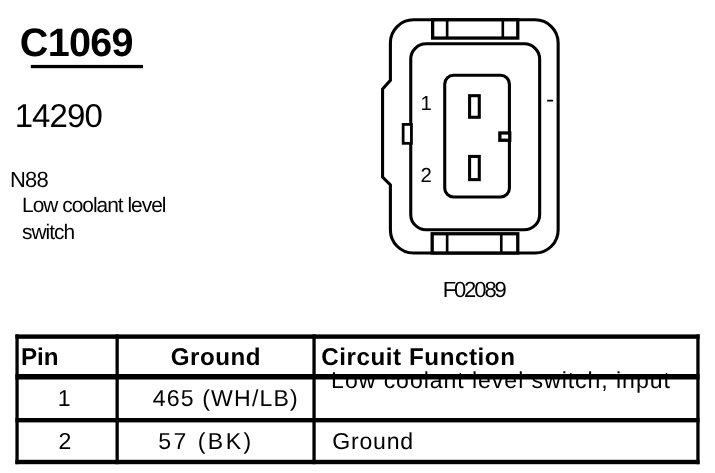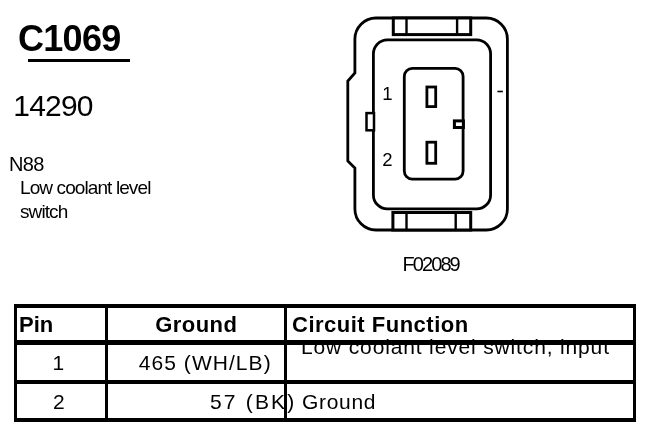--- a/index.html
+++ b/index.html
@@ -82,16 +82,16 @@
 <div class="abs" style="left:292px;top:308.5px;width:345.5px;height:32px;line-height:32px;text-align:left;font-size:22px;font-weight:bold;letter-spacing:0.5px;">Circuit Function</div>
 
 <div class="abs" style="left:14.5px;top:344.6px;width:87.5px;height:35.4px;line-height:35.4px;text-align:center;font-size:21px;letter-spacing:0px;">1</div>
 
 <div class="abs" style="left:105px;top:344.6px;width:176.5px;height:35.4px;line-height:35.4px;text-align:center;font-size:21px;letter-spacing:1.05px;margin-left:12px;">465 (WH/LB)</div>
 
 <div class="abs" style="left:301px;top:329px;height:32px;line-height:35.4px;font-size:21px;letter-spacing:0.85px;">Low coolant level switch, input</div>
 
 <div class="abs" style="left:15.2px;top:384.5px;width:87.5px;height:33.5px;line-height:33.5px;text-align:center;font-size:21px;letter-spacing:0px;">2</div>
 
-<div class="abs" style="left:120px;top:384.5px;width:176.5px;height:33.5px;line-height:33.5px;text-align:right;font-size:21px;letter-spacing:2.2px;">57 (BK)</div>
+<div class="abs" style="left:99px;top:384.5px;width:176.5px;height:33.5px;line-height:33.5px;text-align:center;font-size:21px;letter-spacing:2.2px;">57 (BK)</div>
 
 <div class="abs" style="left:302px;top:384.5px;height:20px;line-height:33.5px;font-size:21px;letter-spacing:0.7px;">Ground</div>
 </div>
 
 </body></html>

